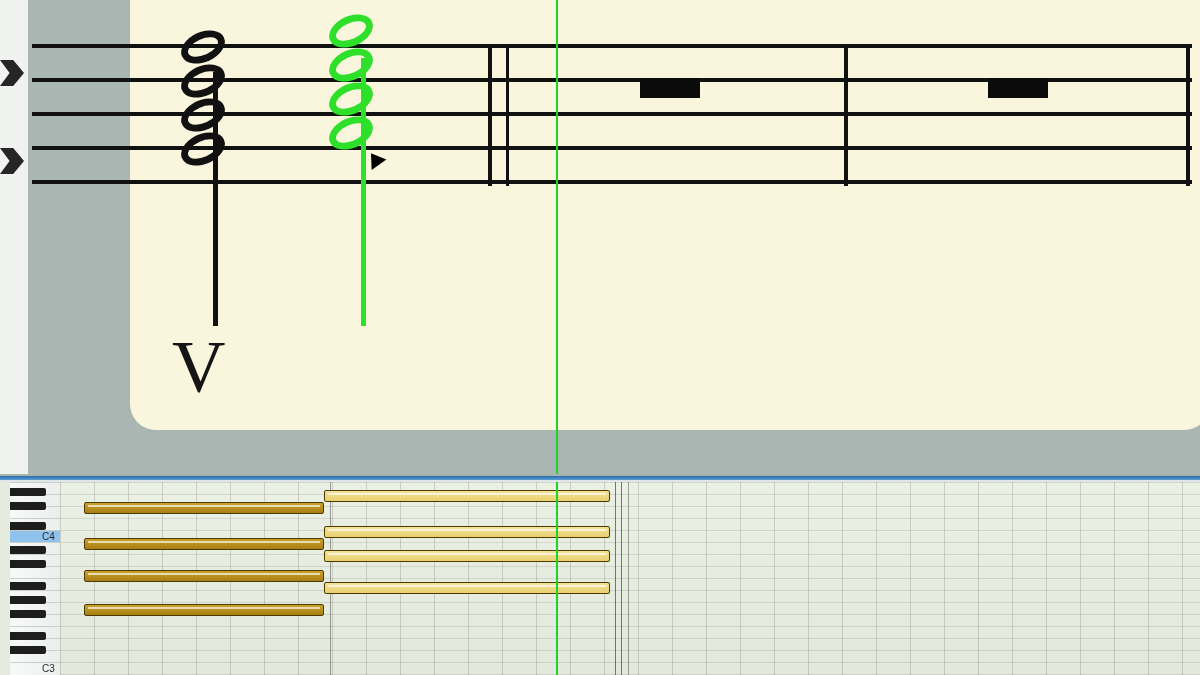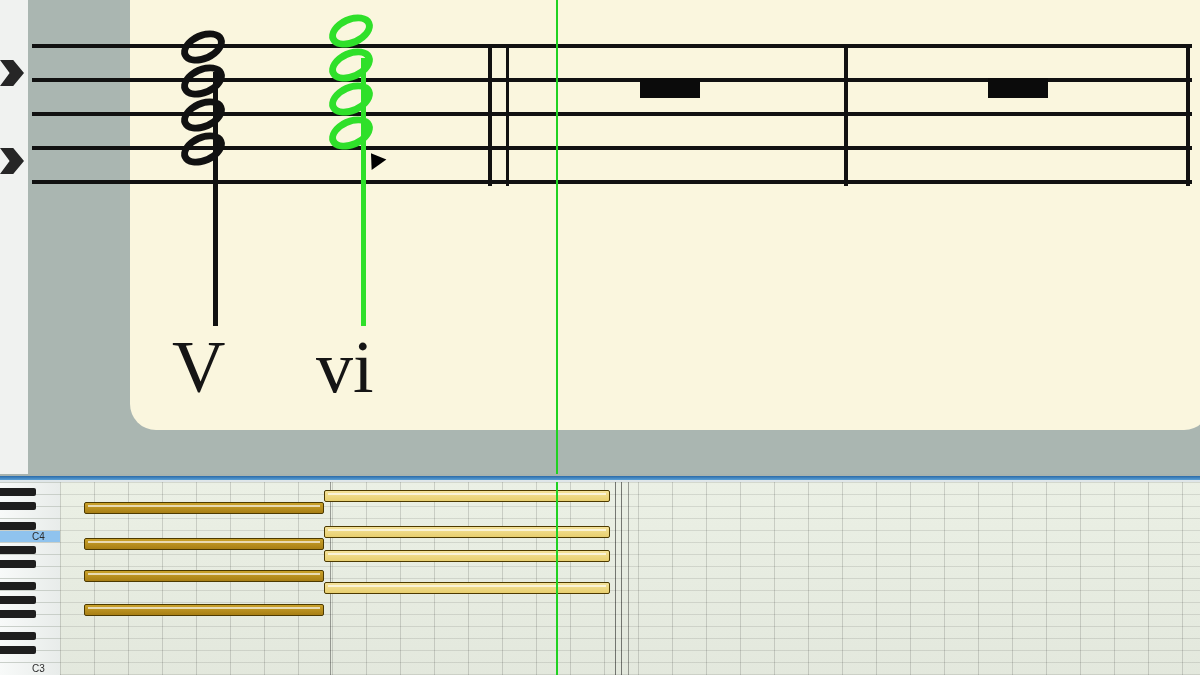--- a/index.html
+++ b/index.html
@@ -23,21 +23,21 @@
   .stem.sel{background:#2fe02a;}
   
   .roman{position:absolute;font-size:74px;line-height:1;color:#151515;font-family:"Times New Roman",serif;}
   
   .cursor-arrow{position:absolute;width:0;height:0;border-left:9px solid transparent;border-right:9px solid transparent;border-bottom:14px solid #000;transform:rotate(-35deg);}
   
   .pane-divider{position:absolute;left:0;top:476px;width:1200px;height:4px;background:linear-gradient(#2a6aa8,#5aa0d6);}
   .pane-divider::after{content:"";position:absolute;left:0;top:4px;width:1200px;height:2px;background:#dfe6e9;}
   
   .pianoroll{position:absolute;left:0;top:482px;width:1200px;height:193px;background:#e6ebe0;}
-  .keys{position:absolute;left:0;top:0;width:60px;height:193px;background:linear-gradient(90deg,#f8faf9,#e8ecea);}
+  .keys{position:absolute;left:10px;top:0;width:60px;height:193px;background:linear-gradient(90deg,#f8faf9,#e8ecea);}
   .wkey{position:absolute;left:0;width:60px;height:12px;border-top:1px solid #c9cfc9;box-sizing:border-box;}
   .wkey.sel{background:#8fc3ee;}
   .bkey{position:absolute;left:0;width:36px;height:8px;background:#1e1e1e;border-radius:0 2px 2px 0;}
   .keylabel{position:absolute;left:32px;font:10px Arial;color:#2b2b2b;}
   .grid{position:absolute;left:60px;top:0;width:1140px;height:193px;
         background:
          repeating-linear-gradient(to right, rgba(0,0,0,0.14) 0 1px, transparent 1px 34px),
          repeating-linear-gradient(to bottom, rgba(0,0,0,0.10) 0 1px, transparent 1px 12px),
          linear-gradient(#ebf0e5,#e3e8dd);
   }
@@ -82,21 +82,20 @@
   <div class="note" style="left:180px;top:134px;"></div>
 
   <div class="stem sel" style="left:361px;top:58px;height:268px;"></div>
   <div class="note sel" style="left:328px;top:16px;"></div>
   <div class="note sel" style="left:328px;top:50px;"></div>
   <div class="note sel" style="left:328px;top:84px;"></div>
   <div class="note sel" style="left:328px;top:118px;"></div>
   <div class="cursor-arrow" style="left:366px;top:152px;"></div>
 
   <div class="roman" style="left:172px;top:330px;">V</div>
-  <div class="roman" style="left:316px;top:330px;">vi</div>
 
   <div class="playhead" style="left:556px;"></div>
 </div>
 
 <div class="pane-divider"></div>
 
 <div class="pianoroll">
 
   <div class="keys">
 

